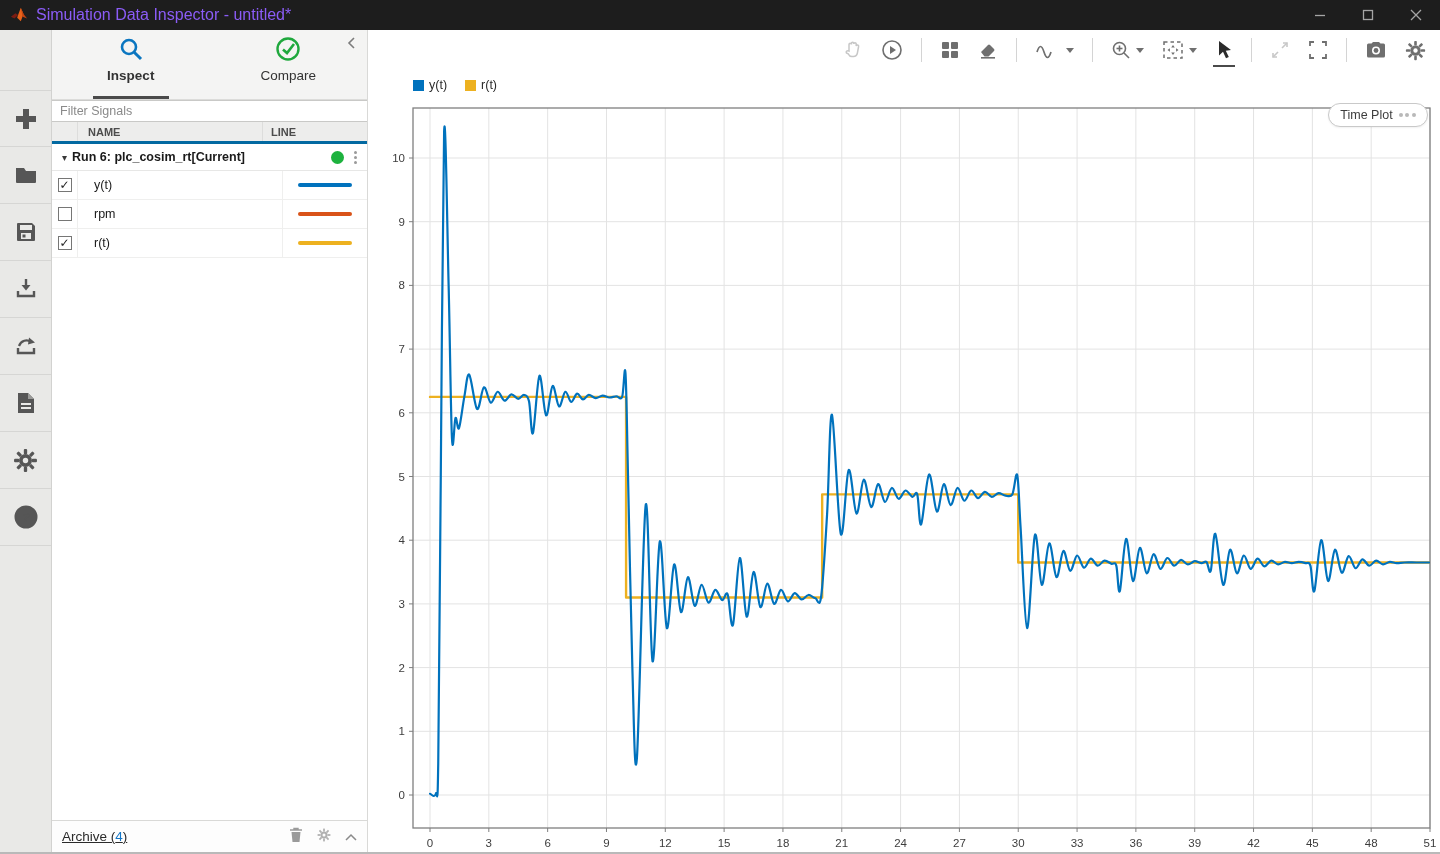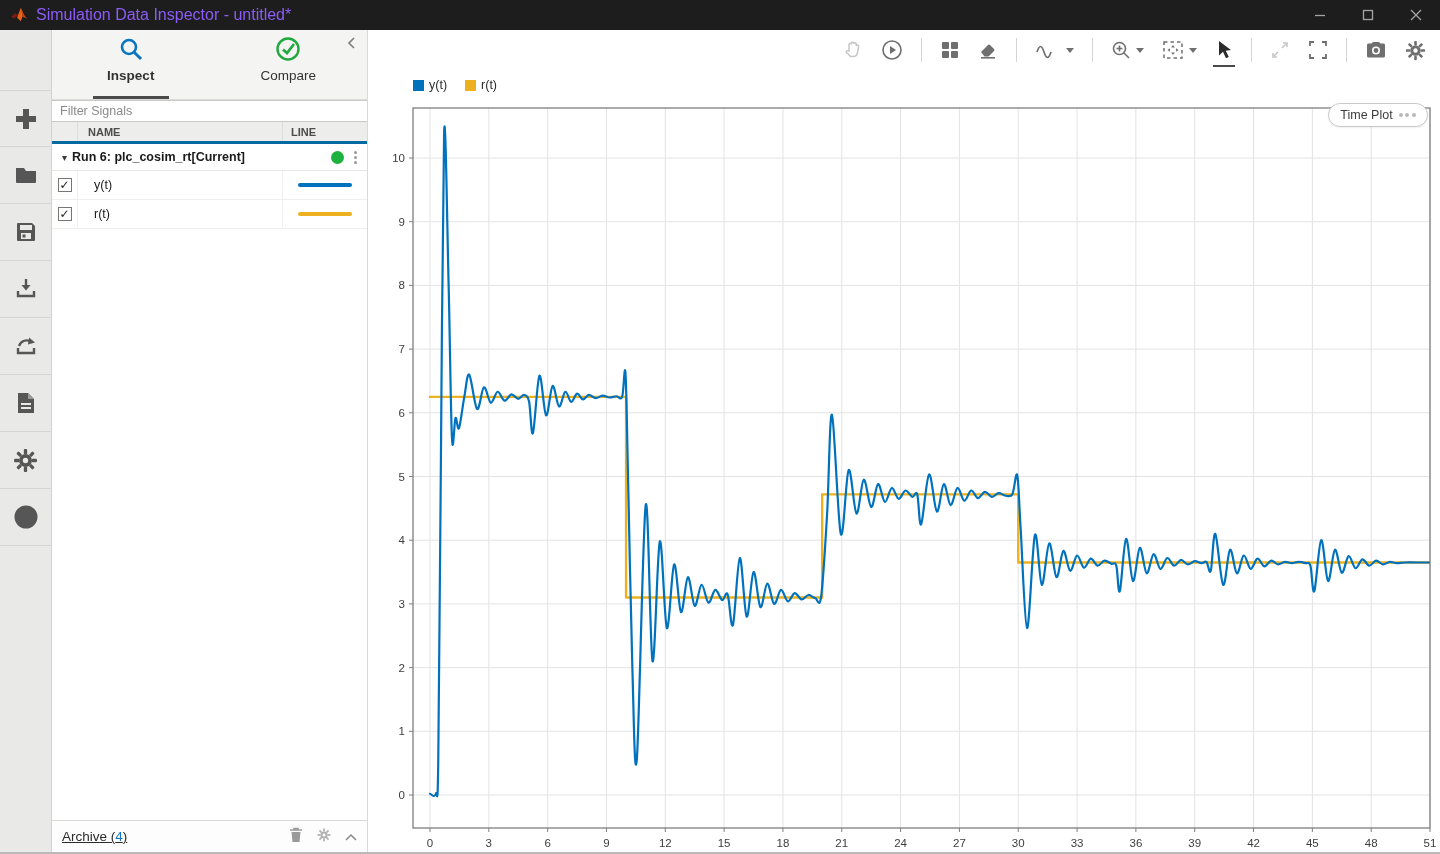--- a/index.html
+++ b/index.html
@@ -30,21 +30,21 @@
   .tab { width:50%; display:flex; flex-direction:column; align-items:center; justify-content:flex-end; padding-bottom:16px; font-size:13.5px; color:#333; position:relative; }
   .tab .ticon { margin-bottom:6px; height:26px; }
   .tab.active .tlabel { font-weight:bold; }
   .tab.active::after { content:""; position:absolute; bottom:0; left:50%; transform:translateX(-50%); width:76px; height:3px; background:#4a4a4a; }
   .collapse { position:absolute; top:6px; right:6px; width:16px; height:16px; }
   .filter { display:block; width:100%; height:22px; border:1px solid #c9c9c7; border-left:none; border-right:none; padding:0 8px; font-size:12.5px; color:#b91c1c; font-family:inherit; outline:none; }
   .filter::placeholder { color:#8a8a8a; }
   .thead { height:22px; background:#ededec; border-bottom:3px solid #0369a1; display:flex; align-items:center; font-size:11px; font-weight:bold; color:#4c4c4c; }
   .thead .c-check { width:26px; border-right:1px solid #dddddc; align-self:stretch; }
   .thead .c-name { flex:1; padding-left:10px; }
-  .thead .c-line { width:85px; padding-left:8px; border-left:1px solid #dddddc; align-self:stretch; display:flex; align-items:center; }
+  .thead .c-line { width:105px; padding-left:8px; border-left:1px solid #dddddc; align-self:stretch; display:flex; align-items:center; }
   .runrow { height:27px; display:flex; align-items:center; font-size:12.5px; font-weight:bold; color:#1a1a1a; border-bottom:1px solid #e7e7e6; padding-left:10px; }
   .runrow .tri { font-size:10px; margin-right:5px; color:#3a3a3a; }
   .run-dot { width:13px; height:13px; border-radius:50%; margin-left:auto; margin-right:10px; }
   .dotmenu { display:flex; flex-direction:column; gap:2px; margin-right:10px; }
   .dotmenu i { width:3px; height:3px; border-radius:50%; background:#9a9a9a; }
   .sigrow { height:29px; display:flex; align-items:center; border-bottom:1px solid #efefee; font-size:12.5px; color:#1a1a1a; }
   .sigrow .cb-cell { width:26px; align-self:stretch; display:flex; align-items:center; justify-content:center; border-right:1px solid #efefee; }
   .checkbox { width:14px; height:14px; border:1px solid #767675; background:#fff; display:flex; align-items:center; justify-content:center; font-size:12px; color:#222; }
   .sigrow .sname { flex:1; padding-left:16px; }
   .sigrow .sline { width:85px; align-self:stretch; border-left:1px solid #efefee; display:flex; align-items:center; justify-content:center; }
@@ -220,20 +220,29 @@
           </span>
       </div>
 
       <div class="sigrow">
         <div class="cb-cell">
             <span class="checkbox">✓</span>
           </div>
         <span class="sname">y(t)</span>
         <span class="sline">
             <span class="swatch" style="background: rgb(0, 114, 189);"></span>
+          </span>
+      </div>
+      <div class="sigrow">
+        <div class="cb-cell">
+            <span class="checkbox"></span>
+          </div>
+        <span class="sname">rpm</span>
+        <span class="sline">
+            <span class="swatch" style="background: rgb(217, 83, 25);"></span>
           </span>
       </div>
       <div class="sigrow">
         <div class="cb-cell">
             <span class="checkbox">✓</span>
           </div>
         <span class="sname">r(t)</span>
         <span class="sline">
             <span class="swatch" style="background: rgb(237, 177, 32);"></span>
           </span>

